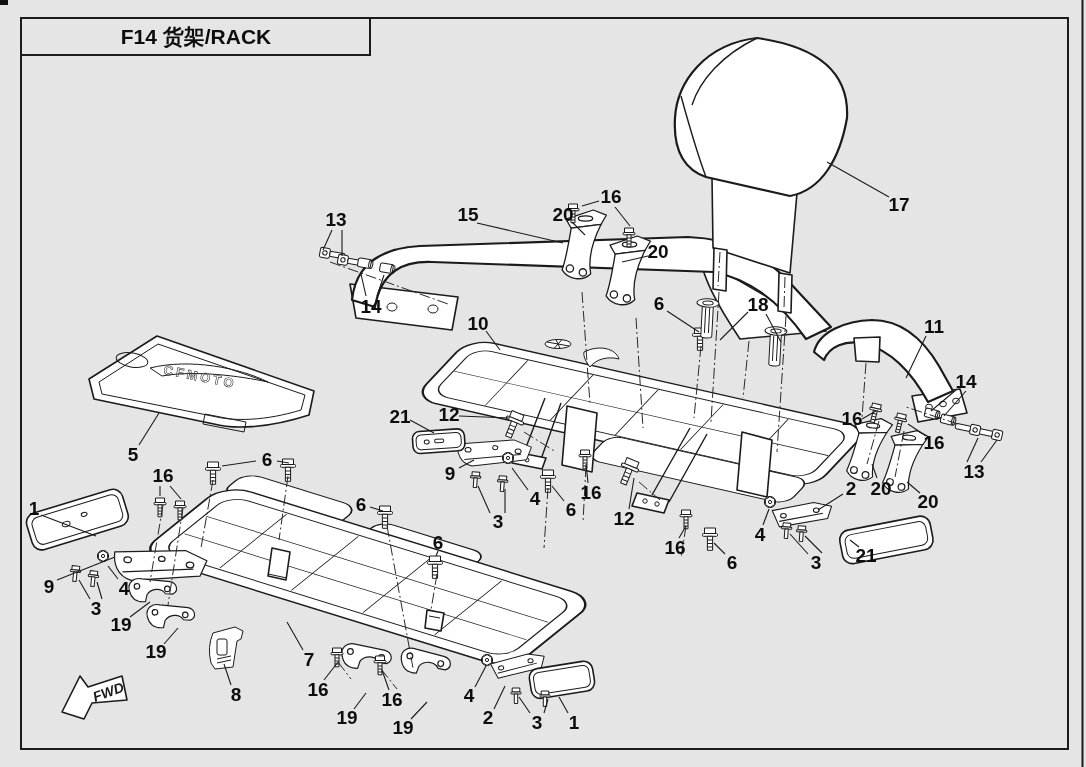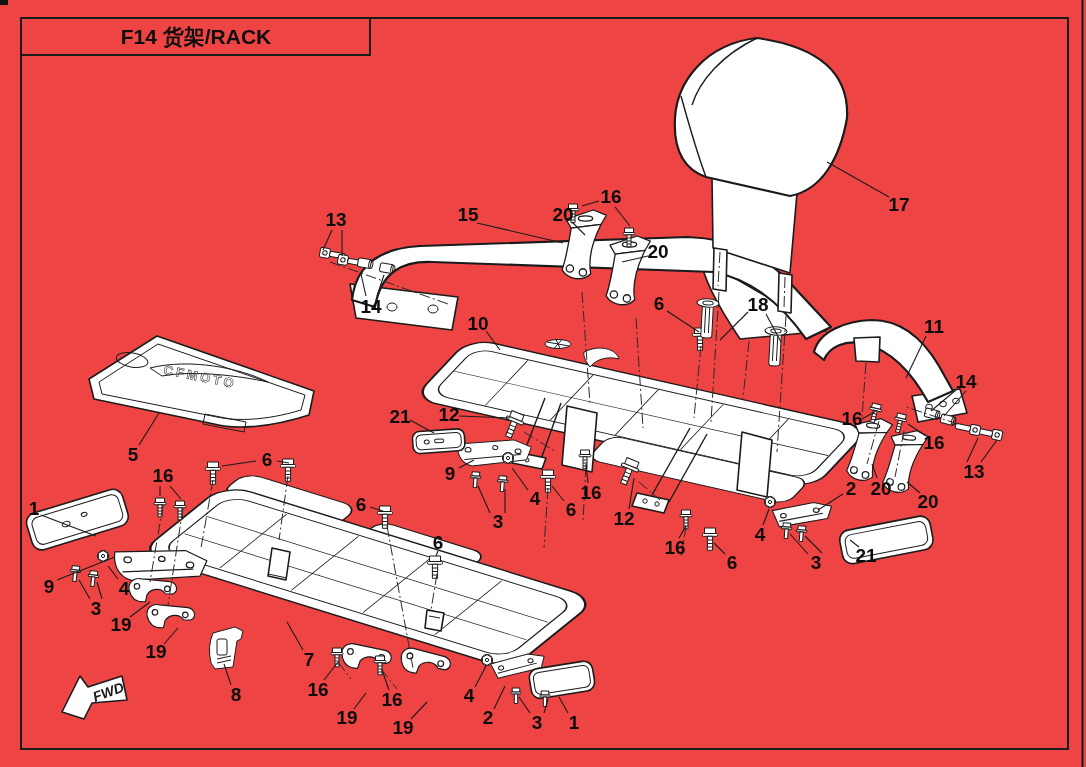--- a/index.html
+++ b/index.html
@@ -1,16 +1,16 @@
 <!DOCTYPE html>
 <html><head>
 <meta charset="utf-8">
 <style>
   html,body{margin:0;padding:0;background:#fff;}
-  .page{position:relative;width:1086px;height:767px;background:#ef4444;overflow:hidden;
+  .page{position:relative;width:1086px;height:767px;background:#e5e5e5;overflow:hidden;
         font-family:"Liberation Sans",sans-serif;}
   svg{position:absolute;left:0;top:0;}
   .frame{fill:none;stroke:#1b1b1b;stroke-width:2}
   .tube{fill:#fff;stroke:#1b1b1b;stroke-width:2.2;stroke-linejoin:round}
   .part{fill:#fff;stroke:#1b1b1b;stroke-width:1.6;stroke-linejoin:round}
   .p1{fill:#fff;stroke:#1b1b1b;stroke-width:1;stroke-linejoin:round}
   .line{fill:none;stroke:#1b1b1b;stroke-width:1.4}
   .thin{fill:none;stroke:#1b1b1b;stroke-width:1}
   .axis{fill:none;stroke:#2a2a2a;stroke-width:1;stroke-dasharray:11 3 2 3}
   .leader{stroke:#1b1b1b;stroke-width:1.1}

